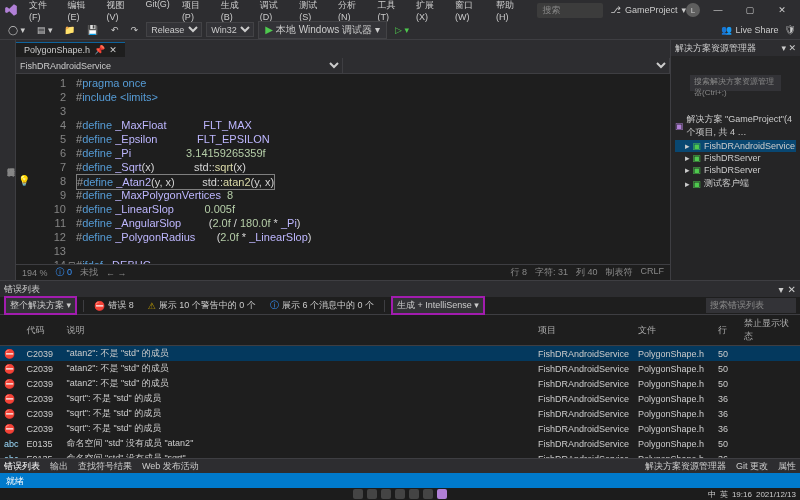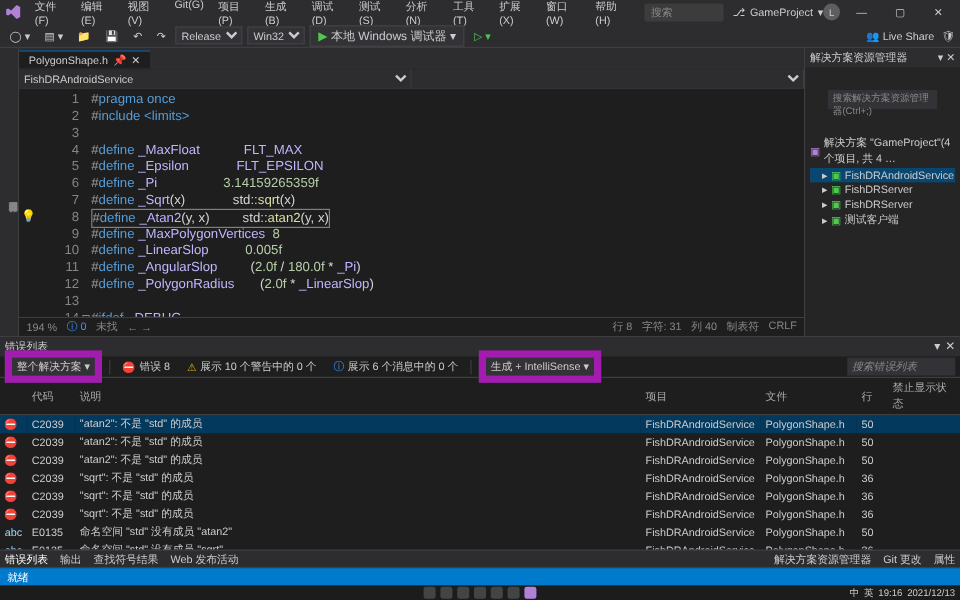--- a/index.html
+++ b/index.html
@@ -42,27 +42,27 @@
 .tok-num { color: #b5cea8; }
 .tok-id { color: #dcdcaa; }
 .tok-plain { color: #d4d4d4; }
 .editor-status { height: 16px; background: #1e1e1e; border-top: 1px solid #3e3e42; display: flex; align-items: center; padding: 0 6px; font-size: 9px; color: #888; gap: 8px; }
 .editor-status .right { margin-left: auto; display: flex; gap: 8px; }
 .errlist { border-top: 1px solid #3e3e42; background: #1e1e1e; }
 .errlist .head { height: 16px; display: flex; align-items: center; padding: 0 4px; background: #2d2d30; }
 .errlist .head .title { font-size: 9px; }
 .errlist .head .right { margin-left: auto; display: flex; gap: 4px; }
 .errlist .filters { height: 18px; display: flex; align-items: center; padding: 0 4px; gap: 6px; border-bottom: 1px solid #3e3e42; font-size: 9px; }
-.errlist .filters .dd { background: #333337; padding: 1px 4px; border: 6px solid #a21caf; }
+.errlist .filters .dd { background: #333337; padding: 1px 4px; border: 2px solid #a21caf; }
 .errlist .filters .pill { display: flex; align-items: center; gap: 3px; padding: 1px 4px; }
 .errlist .filters .err-ico { color: #f14c4c; }
 .errlist .filters .warn-ico { color: #cca700; }
 .errlist .filters .info-ico { color: #3794ff; }
 .errlist .filters .sep { width: 1px; height: 12px; background: #3e3e42; }
-.errlist .filters .search { margin-left: auto; background: #333337; padding: 1px 4px; width: 90px; color: #888; font-style: italic; }
+.errlist .filters .search { margin-left: auto; background: #333337; padding: 1px 4px; width: 90px; color: #888; }
 .errlist table { width: 100%; border-collapse: collapse; font-size: 9px; }
 .errlist thead th { text-align: left; padding: 2px 4px; border-bottom: 1px solid #3e3e42; font-weight: normal; color: #aaa; }
 .errlist tbody td { padding: 1px 4px; }
 .errlist tbody tr.sel { background: #04395e; }
 .errlist .ico-err { color: #f14c4c; }
 .errlist .ico-abbr { color: #9cdcfe; }
 .solution { width: 130px; background: #252526; border-left: 1px solid #3e3e42; display: flex; flex-direction: column; }
 .solution .head { height: 16px; background: #2d2d30; display: flex; align-items: center; padding: 0 4px; font-size: 9px; }
 .solution .head .right { margin-left: auto; }
 .solution .search { height: 16px; background: #333337; margin: 19px; font-size: 8px; padding: 1px 4px; color: #888; }

